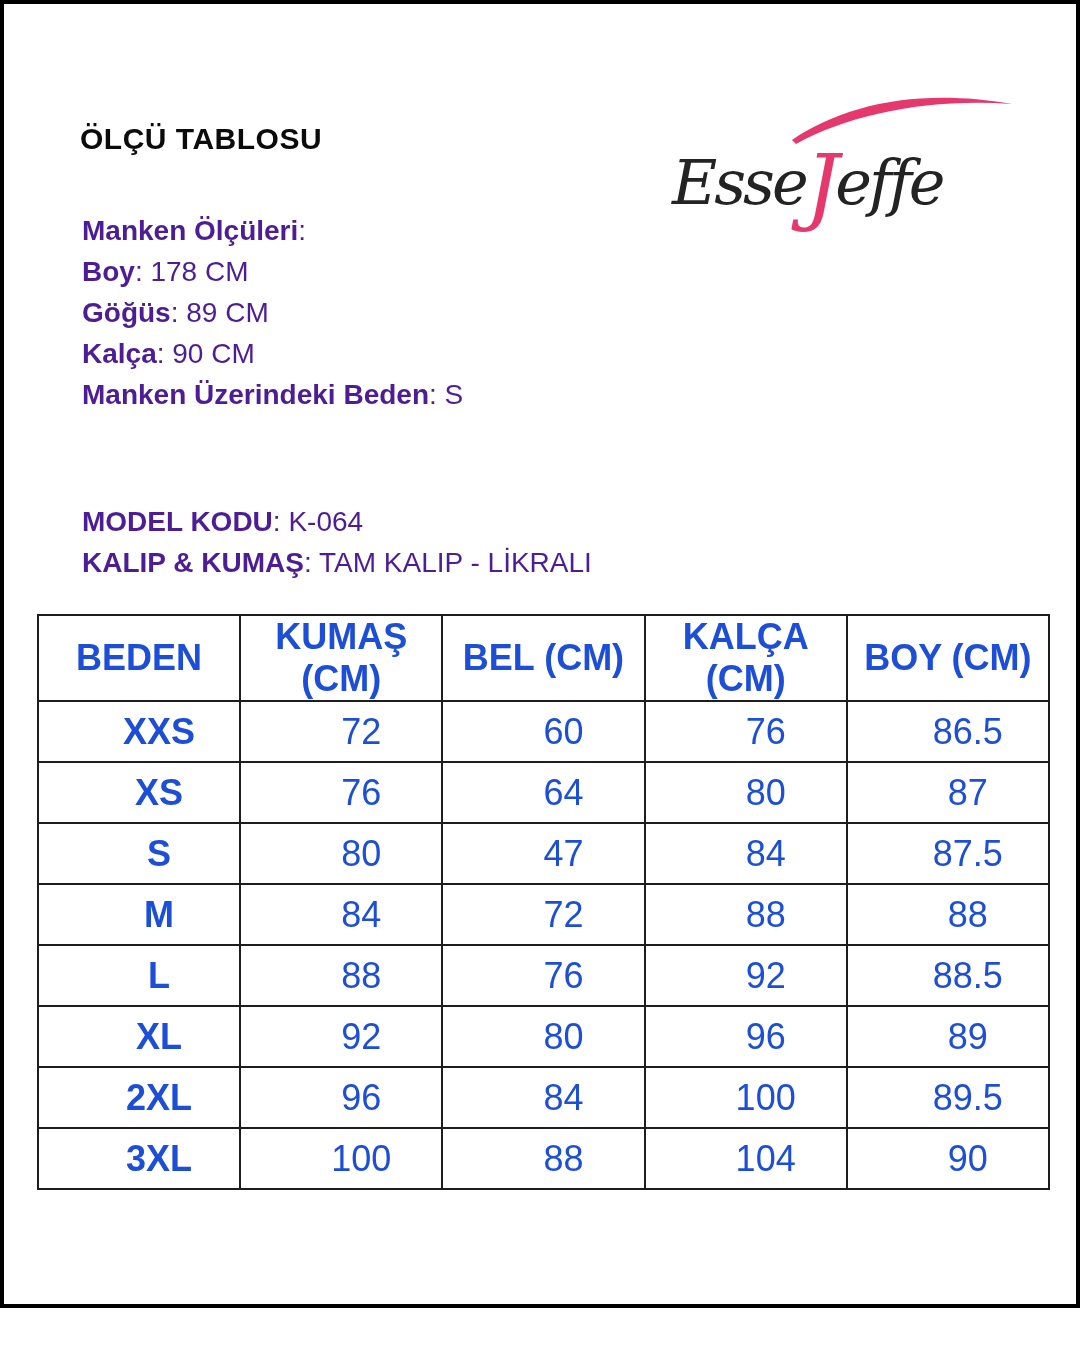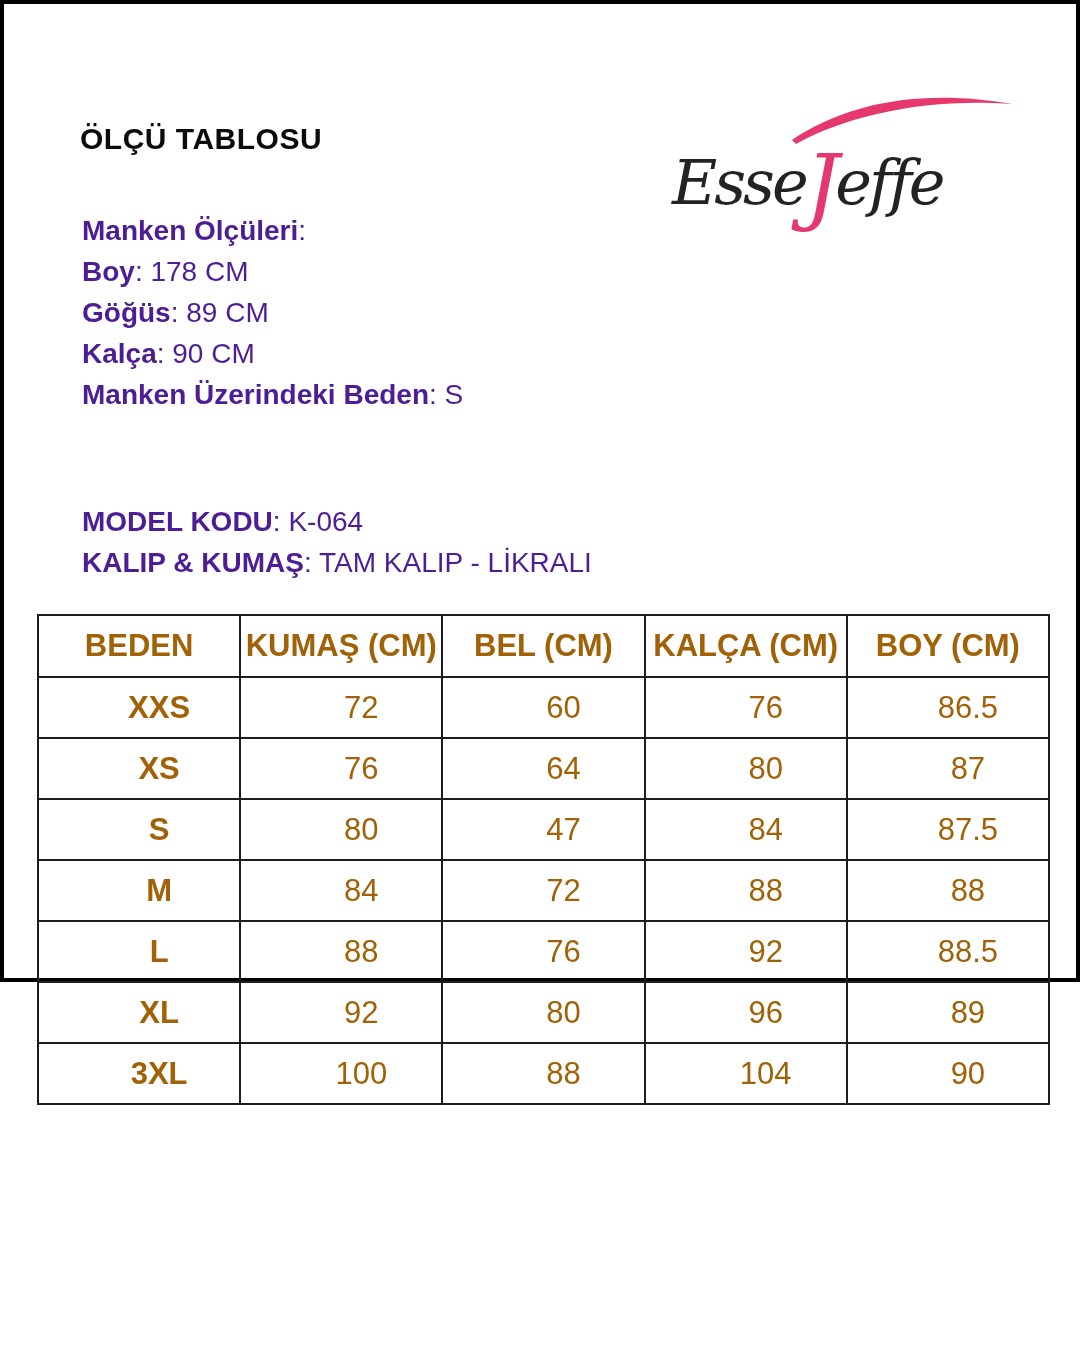--- a/index.html
+++ b/index.html
@@ -5,21 +5,21 @@
   * { margin: 0; padding: 0; box-sizing: border-box; }
   html, body { background: #ffffff; }
   body {
     width: 1080px; height: 1350px;
     font-family: "Liberation Sans", sans-serif;
     color: #111111;
     position: relative;
   }
   .page {
     position: absolute; inset: 0;
-    width: 1080px; height: 982px;
+    width: 1080px; height: 1308px;
     background: #ffffff;
     border: 4px solid #000000;
   }
   .page-title {
     position: absolute; left: 76px; top: 118px;
     font-size: 30px; font-weight: bold; letter-spacing: 0.5px;
     color: #0b0b0b;
   }
   
   .logo {
@@ -53,22 +53,22 @@
   }
   .model-info { top: 206px; }
   .product-info { top: 497px; }
   .b { font-weight: bold; }
   
   .size-table {
     position: absolute; left: 33px; top: 610px;
     width: 1013px;
     border-collapse: collapse;
     table-layout: fixed;
-    font-size: 31px;
-    color: #a16207;
+    font-size: 36px;
+    color: #1d4ed8;
   }
   .size-table th, .size-table td {
     border: 2px solid #1d1d1d;
     text-align: center;
     vertical-align: middle;
     overflow: hidden;
   }
   .size-table th { height: 62px; font-weight: bold; }
   .size-table td { height: 61px; font-weight: normal; padding-left: 40px; }
   .size-table td.size-cell { font-weight: bold; }
@@ -149,20 +149,27 @@
         <td>88.5</td>
       </tr>
       <tr>
         <td class="size-cell">XL</td>
         <td>92</td>
         <td>80</td>
         <td>96</td>
         <td>89</td>
       </tr>
       <tr>
+        <td class="size-cell">2XL</td>
+        <td>96</td>
+        <td>84</td>
+        <td>100</td>
+        <td>89.5</td>
+      </tr>
+      <tr>
         <td class="size-cell">3XL</td>
         <td>100</td>
         <td>88</td>
         <td>104</td>
         <td>90</td>
       </tr>
     </tbody>
   </table>
 
 </div>

